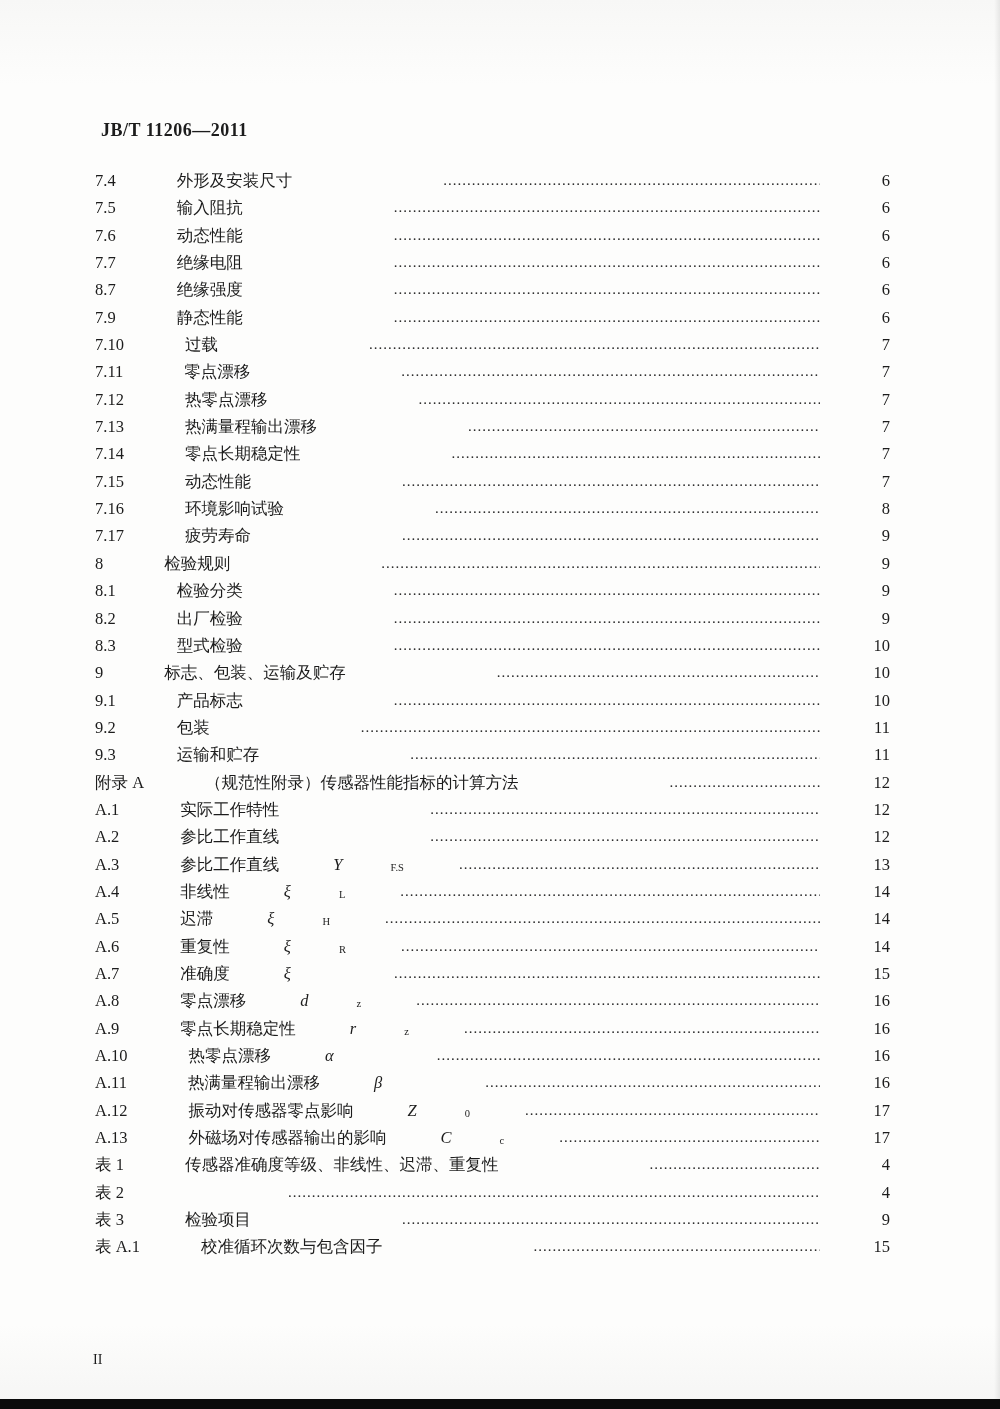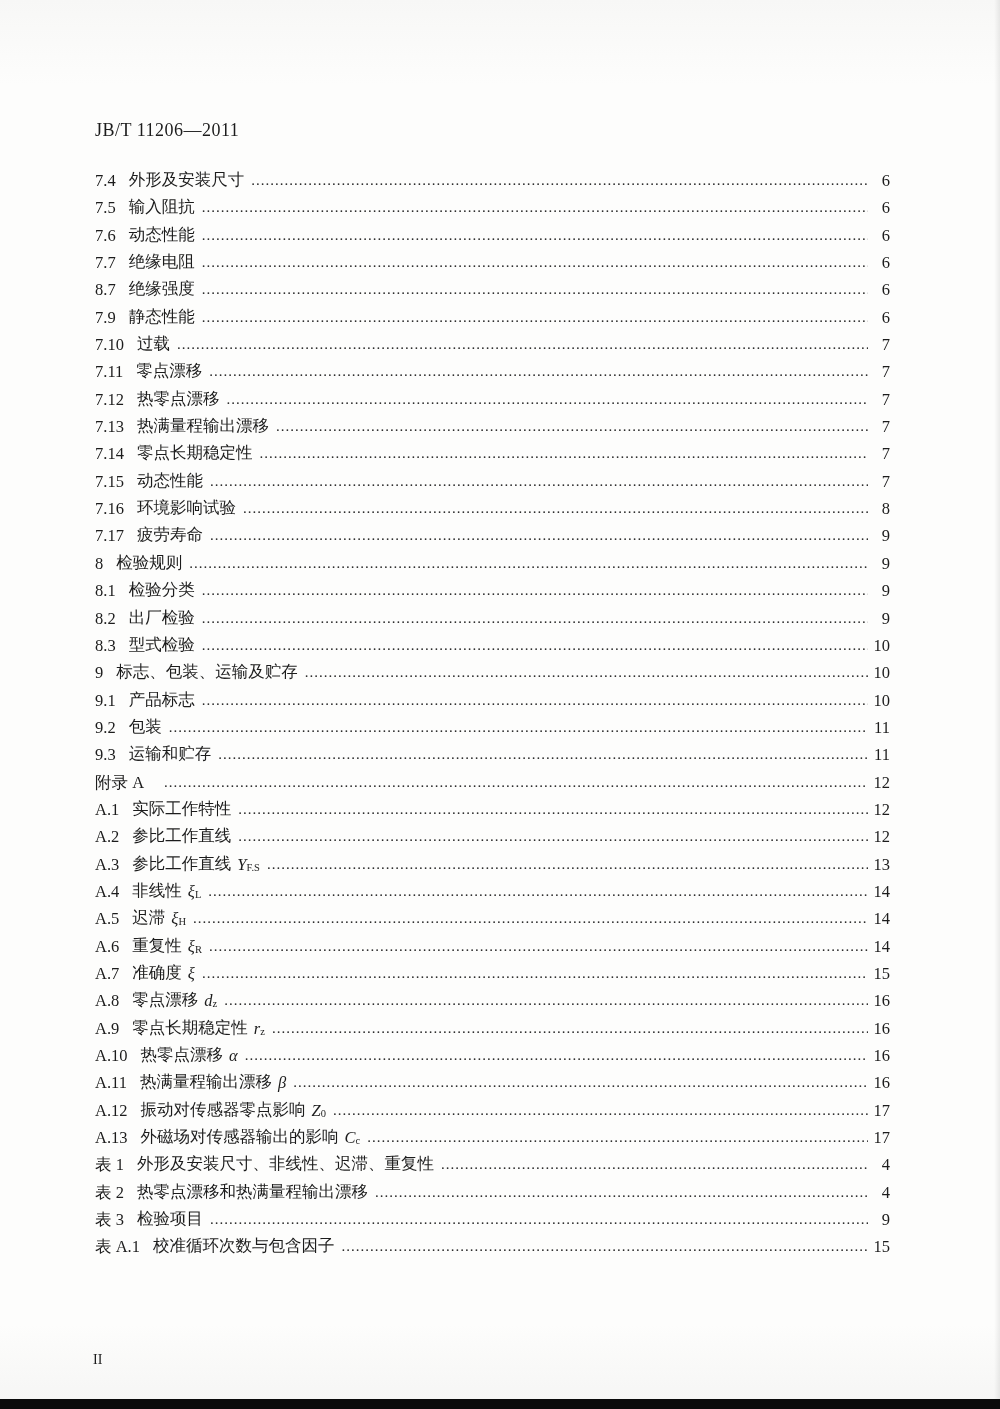--- a/index.html
+++ b/index.html
@@ -29,46 +29,46 @@
     user-select: none;
     font-family: "Liberation Serif", serif;
   }
   .content {
     position: absolute;
     inset: 0;
     z-index: 1;
   }
   .doc-header {
     position: absolute;
-    left: 95px;
+    left: 101px;
     top: 120px;
     font-size: 18px;
-    font-weight: normal;
+    font-weight: bold;
     letter-spacing: 0.5px;
   }
   .toc-list {
     position: absolute;
     left: 95px;
     right: 110px;
     top: 167px;
   }
   .toc-row {
     display: flex;
     align-items: center;
     line-height: 27.35px;
     font-size: 16.5px;
     white-space: nowrap;
+    gap: 48px;
   }
   .toc-num {
     margin-right: 13px;
     flex: none;
   }
   .toc-title {
     flex: none;
-    font-family: Liberation Mono, monospace;
   }
   .toc-math {
     font-style: italic;
     flex: none;
   }
   .toc-math:not(:empty) { margin-left: 6px; }
   .toc-sub {
     font-size: 10.5px;
     position: relative;
     bottom: -3px;
@@ -297,20 +297,21 @@
         <div class="toc-row">
     <span class="toc-num">9.3</span>
     <span class="toc-title">运输和贮存</span>
     <span class="toc-math"></span>
     <span class="toc-sub"></span>
     <span class="dot-leader"></span>
     <span class="toc-page">11</span>
   </div>
         <div class="toc-row">
     <span class="toc-num">附录 A</span>
+    <span class="toc-title">（规范性附录）传感器性能指标的计算方法</span>
     <span class="toc-math"></span>
     <span class="toc-sub"></span>
     <span class="dot-leader"></span>
     <span class="toc-page">12</span>
   </div>
         <div class="toc-row">
     <span class="toc-num">A.1</span>
     <span class="toc-title">实际工作特性</span>
     <span class="toc-math"></span>
     <span class="toc-sub"></span>
@@ -408,29 +409,28 @@
         <div class="toc-row">
     <span class="toc-num">A.13</span>
     <span class="toc-title">外磁场对传感器输出的影响</span>
     <span class="toc-math">C</span>
     <span class="toc-sub">c</span>
     <span class="dot-leader"></span>
     <span class="toc-page">17</span>
   </div>
         <div class="toc-row">
     <span class="toc-num">表 1</span>
-    <span class="toc-title">外形及安装尺寸、非线性、迟滞、重复性</span>
+    <span class="toc-title">传感器准确度等级、非线性、迟滞、重复性</span>
     <span class="toc-math"></span>
     <span class="toc-sub"></span>
     <span class="dot-leader"></span>
     <span class="toc-page">4</span>
   </div>
         <div class="toc-row">
     <span class="toc-num">表 2</span>
-    <span class="toc-title">热零点漂移和热满量程输出漂移</span>
     <span class="toc-math"></span>
     <span class="toc-sub"></span>
     <span class="dot-leader"></span>
     <span class="toc-page">4</span>
   </div>
         <div class="toc-row">
     <span class="toc-num">表 3</span>
     <span class="toc-title">检验项目</span>
     <span class="toc-math"></span>
     <span class="toc-sub"></span>

